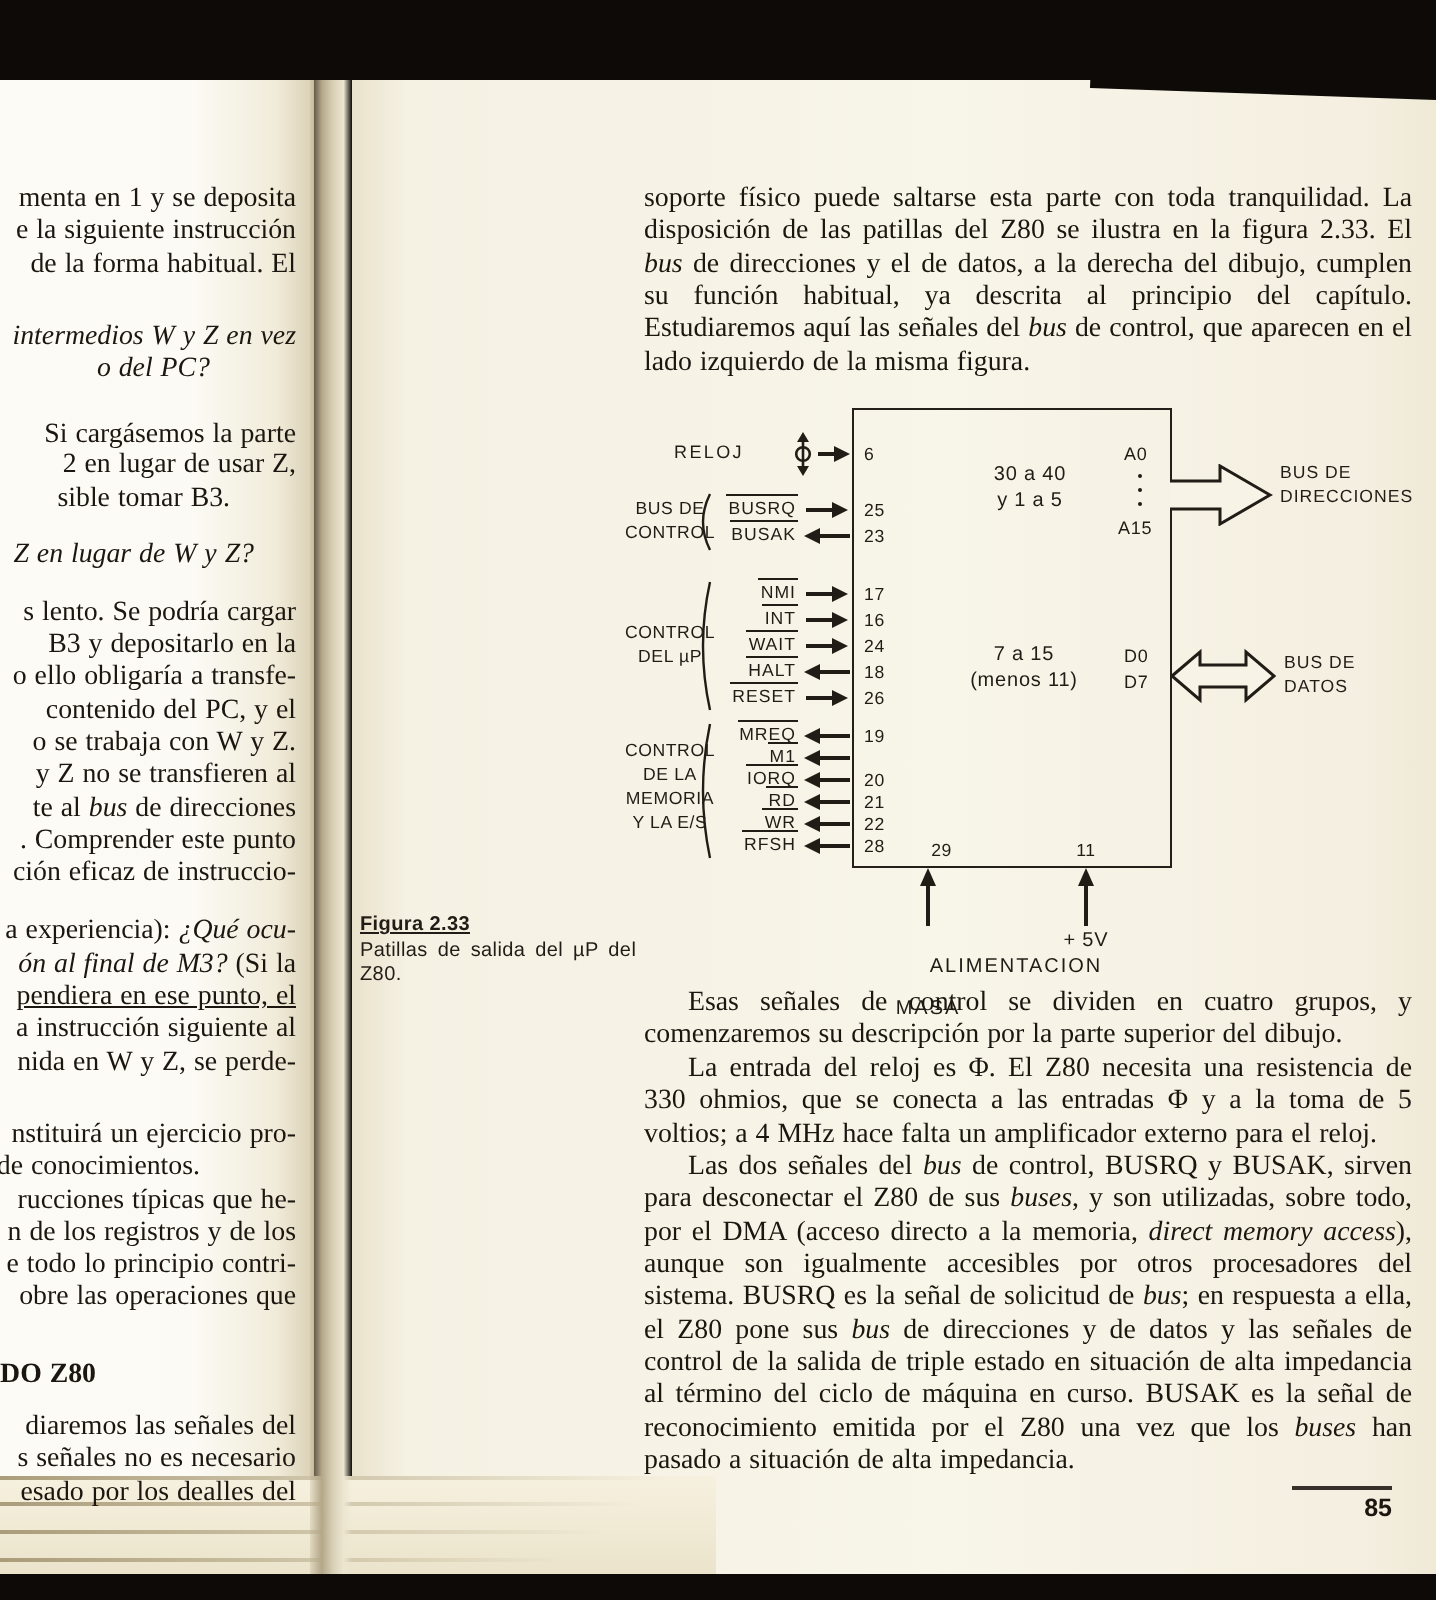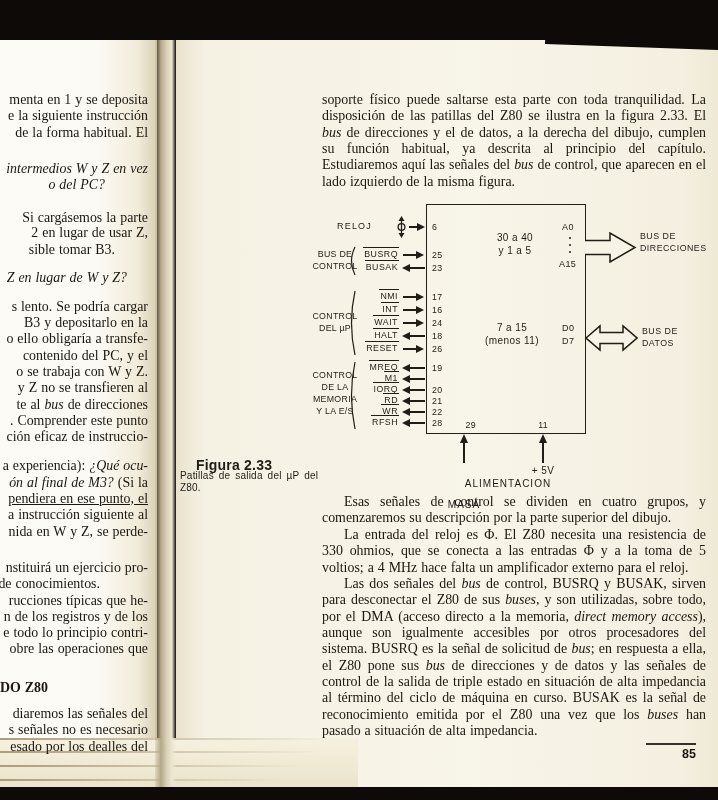--- a/index.html
+++ b/index.html
@@ -43,21 +43,21 @@
   .ah-l{position:absolute;width:0;height:0;border-top:4px solid transparent;
         border-bottom:4px solid transparent;border-right:8.5px solid #211c16;}
   .ah-u{position:absolute;width:0;height:0;border-left:4.5px solid transparent;
         border-right:4.5px solid transparent;border-bottom:9px solid #211c16;}
   .fig-svg{position:absolute;}
   .rtext{position:absolute;text-align:center;font-size:10px;letter-spacing:.4px;line-height:1;}
   .pname{position:absolute;font-size:9px;letter-spacing:.4px;line-height:1;}
   .buslabel{position:absolute;font-size:8.8px;letter-spacing:.5px;line-height:1;}
   .vdots{position:absolute;width:2px;height:2px;border-radius:50%;background:#211c16;
          box-shadow:0 7px 0 #211c16,0 14px 0 #211c16;}
-  .cap-title{position:absolute;left:196px;top:457px;font-size:14px;font-weight:bold;letter-spacing:.2px;}
+  .cap-title{position:absolute;left:180px;top:457px;font-size:10px;font-weight:bold;letter-spacing:.2px;text-decoration:underline;}
   .cap-line{position:absolute;left:180px;font-size:10px;letter-spacing:.2px;word-spacing:2px;}
   .pgrule{position:absolute;left:646px;top:743px;width:50px;height:1.5px;background:#35302a;}
   .pgnum{position:absolute;left:646px;top:747px;width:50px;text-align:right;
          font-family:"Liberation Sans","DejaVu Sans",sans-serif;font-size:12.5px;font-weight:bold;}
 </style>
 </head>
 <body>
 
 <div class="photo">
   <div class="page-left"></div>

